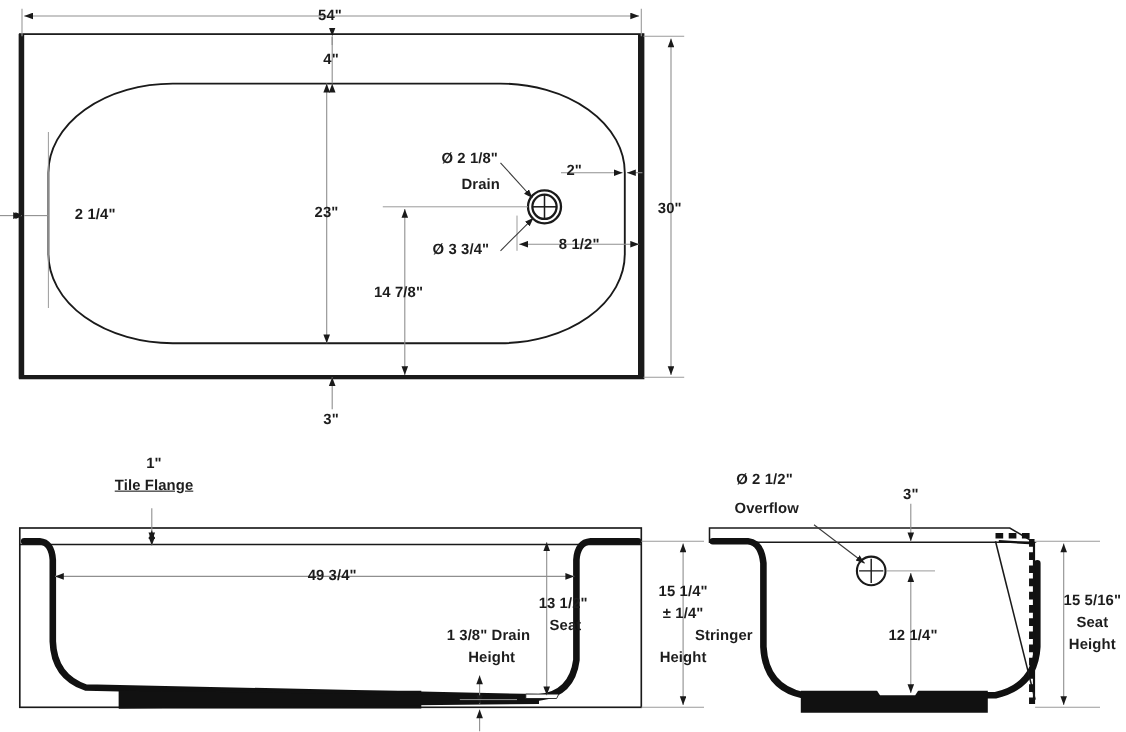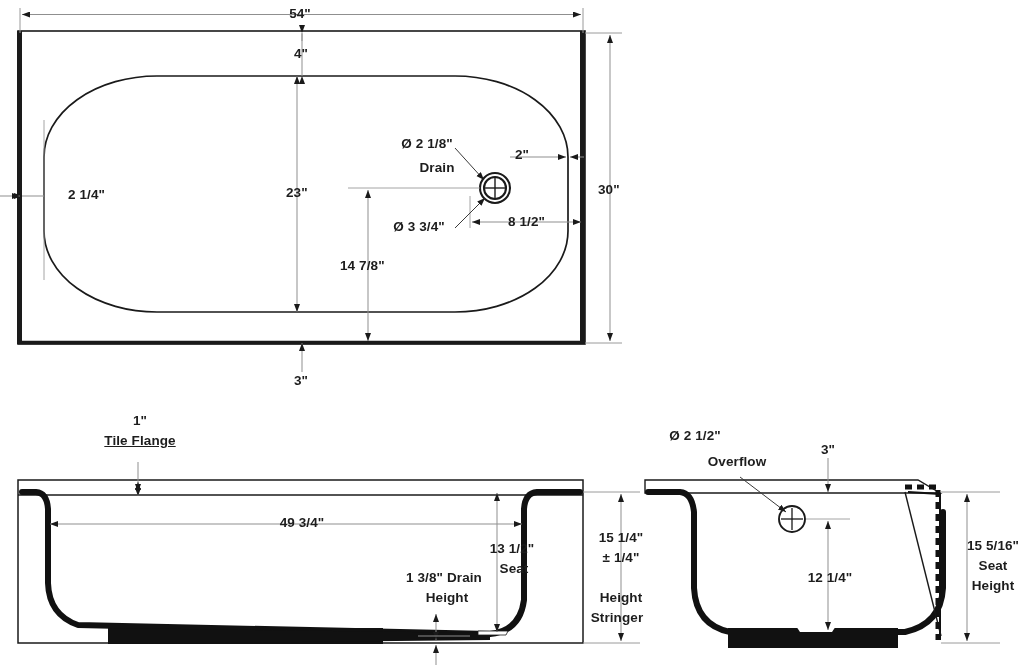--- a/index.html
+++ b/index.html
@@ -162,24 +162,24 @@
 
   <div class="lbl ctr" style="left:140px;top:413px;">1"</div>
   <div class="lbl ctr" style="left:140px;top:433px;text-decoration:underline;">Tile Flange</div>
   <div class="lbl ctr" style="left:302px;top:515px;">49 3/4"</div>
   <div class="lbl ctr" style="left:512px;top:541px;">13 1/2"</div>
   <div class="lbl ctr" style="left:514px;top:561px;">Seat</div>
   <div class="lbl ctr" style="left:444px;top:570px;">1 3/8" Drain</div>
   <div class="lbl ctr" style="left:447px;top:590px;">Height</div>
   <div class="lbl ctr" style="left:621px;top:530px;">15 1/4"</div>
   <div class="lbl ctr" style="left:621px;top:550px;">± 1/4"</div>
-  <div class="lbl ctr" style="left:617px;top:570px;margin-top:40px;">Stringer</div>
+  <div class="lbl ctr" style="left:658px;top:570px;">Stringer</div>
   <div class="lbl ctr" style="left:621px;top:590px;">Height</div>
 
   <div class="lbl ctr" style="left:695px;top:428px;">Ø 2 1/2"</div>
-  <div class="lbl ctr" style="left:697px;top:454px;margin-left:40px;">Overflow</div>
+  <div class="lbl ctr" style="left:697px;top:454px;">Overflow</div>
   <div class="lbl ctr" style="left:828px;top:442px;">3"</div>
   <div class="lbl ctr" style="left:830px;top:570px;">12 1/4"</div>
   <div class="lbl ctr" style="left:993px;top:538px;">15 5/16"</div>
   <div class="lbl ctr" style="left:993px;top:558px;">Seat</div>
   <div class="lbl ctr" style="left:993px;top:578px;">Height</div>
 
 </div>
 
 </body></html>

